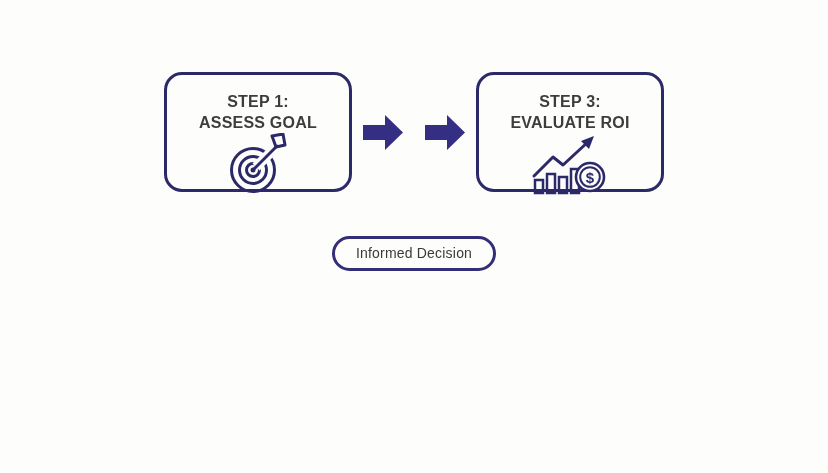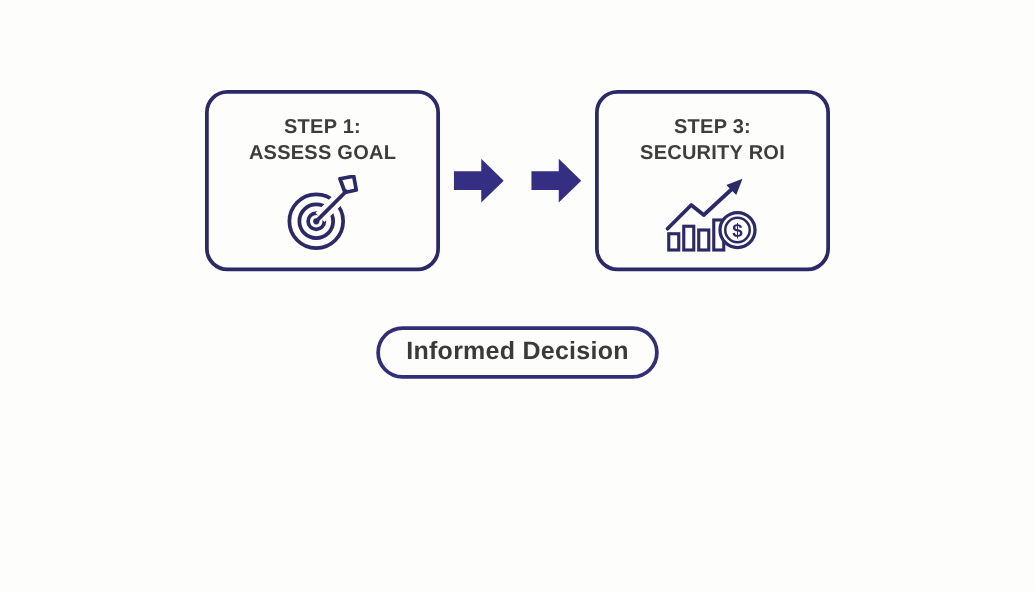--- a/index.html
+++ b/index.html
@@ -34,21 +34,21 @@
     color: var(--title);
   }
   .flow-row {
     margin-top: 72px;
     display: flex;
     justify-content: center;
     align-items: center;
   }
   .step-card {
     width: 188px;
-    height: 145px;
+    height: 120px;
     border: 3px solid var(--box-border);
     border-radius: 18px;
     display: flex;
     flex-direction: column;
     align-items: center;
     padding-top: 16px;
     background: var(--background);
   }
   .step-label {
     font-size: 16px;
@@ -74,22 +74,22 @@
   }
   .result-row {
     margin-top: 44px;
     text-align: center;
   }
   .result-pill {
     display: inline-block;
     border: 3px solid var(--pill-border);
     border-radius: 22px;
     padding: 6px 21px 7px 21px;
-    font-size: 20px;
-    font-weight: bold;
+    font-size: 14px;
+    font-weight: normal;
     letter-spacing: 0.2px;
     color: var(--pill-text);
     background: var(--background);
     text-align: right;
   }
   svg { display: block; }
 </style>
 </head>
 <body>
 
@@ -122,21 +122,21 @@
 
 
     <div class="connector">
       <svg width="40" height="37" viewBox="0 0 40 37">
         <polygon points="0,11 22,11 22,1 40,18.5 22,36 22,26 0,26" fill="var(--arrow)"></polygon>
       </svg>
     </div>
 
     <div class="step-card">
       <div class="step-label">STEP 3:</div>
-      <div class="step-label">SECURITY ROI</div>
+      <div class="step-label">EVALUATE ROI</div>
       <div class="step-icon-wrap">
         <svg width="78" height="64" viewBox="0 0 78 64" fill="none" stroke="var(--icon-stroke)">
           <rect x="4" y="47" width="8" height="13" stroke-width="2.5"></rect>
           <rect x="16" y="41" width="8" height="19" stroke-width="2.5"></rect>
           <rect x="28" y="44" width="8" height="16" stroke-width="2.5"></rect>
           <rect x="40" y="36" width="8" height="24" stroke-width="2.5"></rect>
           <polyline points="3,43 22,24 32,32 58,8" stroke-width="3" stroke-linejoin="round" stroke-linecap="round"></polyline>
           <polygon points="63,3 58,16 50,8" fill="var(--icon-stroke)" stroke="none"></polygon>
           <circle cx="59" cy="44" r="14" fill="var(--background)" stroke-width="2.6"></circle>
           <circle cx="59" cy="44" r="9.8" stroke-width="2"></circle>

